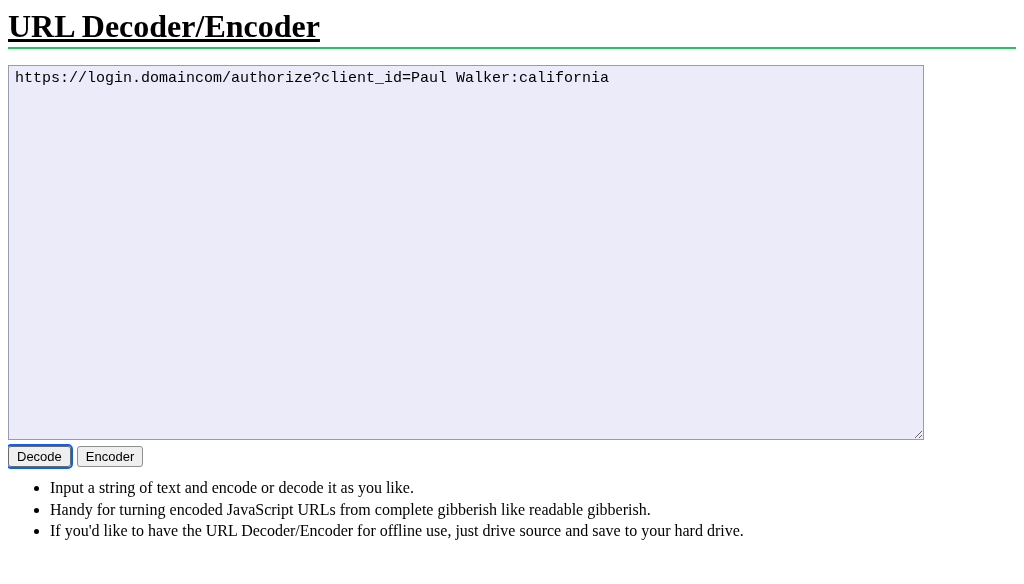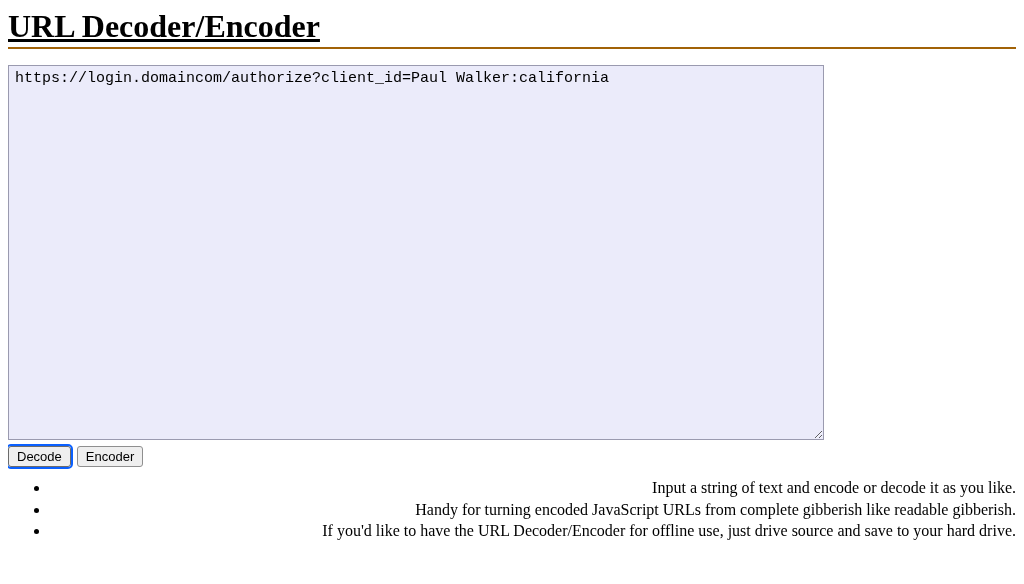--- a/index.html
+++ b/index.html
@@ -8,25 +8,25 @@
       font-size: 16px;
       color: #000;
       background: #fff;
     }
     h1.title {
       font-size: 32px;
       font-weight: bold;
       text-decoration: underline;
       margin: 0;
       padding: 0 0 2px 0;
-      border-bottom: 2px solid #a16207;
+      border-bottom: 2px solid #22c55e;
       margin-bottom: 16px;
     }
     .url-textarea {
-      width: 816px;
+      width: 916px;
       height: 375px;
       background: #ebebfa;
       border: 1px solid #9a9aaf;
       font-family: "Menlo", "Consolas", "Courier New", monospace;
       font-size: 15px;
       padding: 4px 6px;
       resize: both;
       box-sizing: border-box;
       display: block;
       margin-bottom: 6px;
@@ -52,21 +52,20 @@
     }
     ul.instructions {
       margin: 6px 0 0 0;
       padding-left: 42px;
     }
     ul.instructions li {
       margin: 0;
       padding: 0;
       line-height: 1.35;
       font-size: 16px;
-      text-align: right;
     }
   </style>
 </head>
 <body>
 
 <h1 class="title">URL Decoder/Encoder</h1>
 
 <textarea class="url-textarea" style="">https://login.domaincom/authorize?client_id=Paul Walker:california</textarea>
 
 <div class="button-row">

